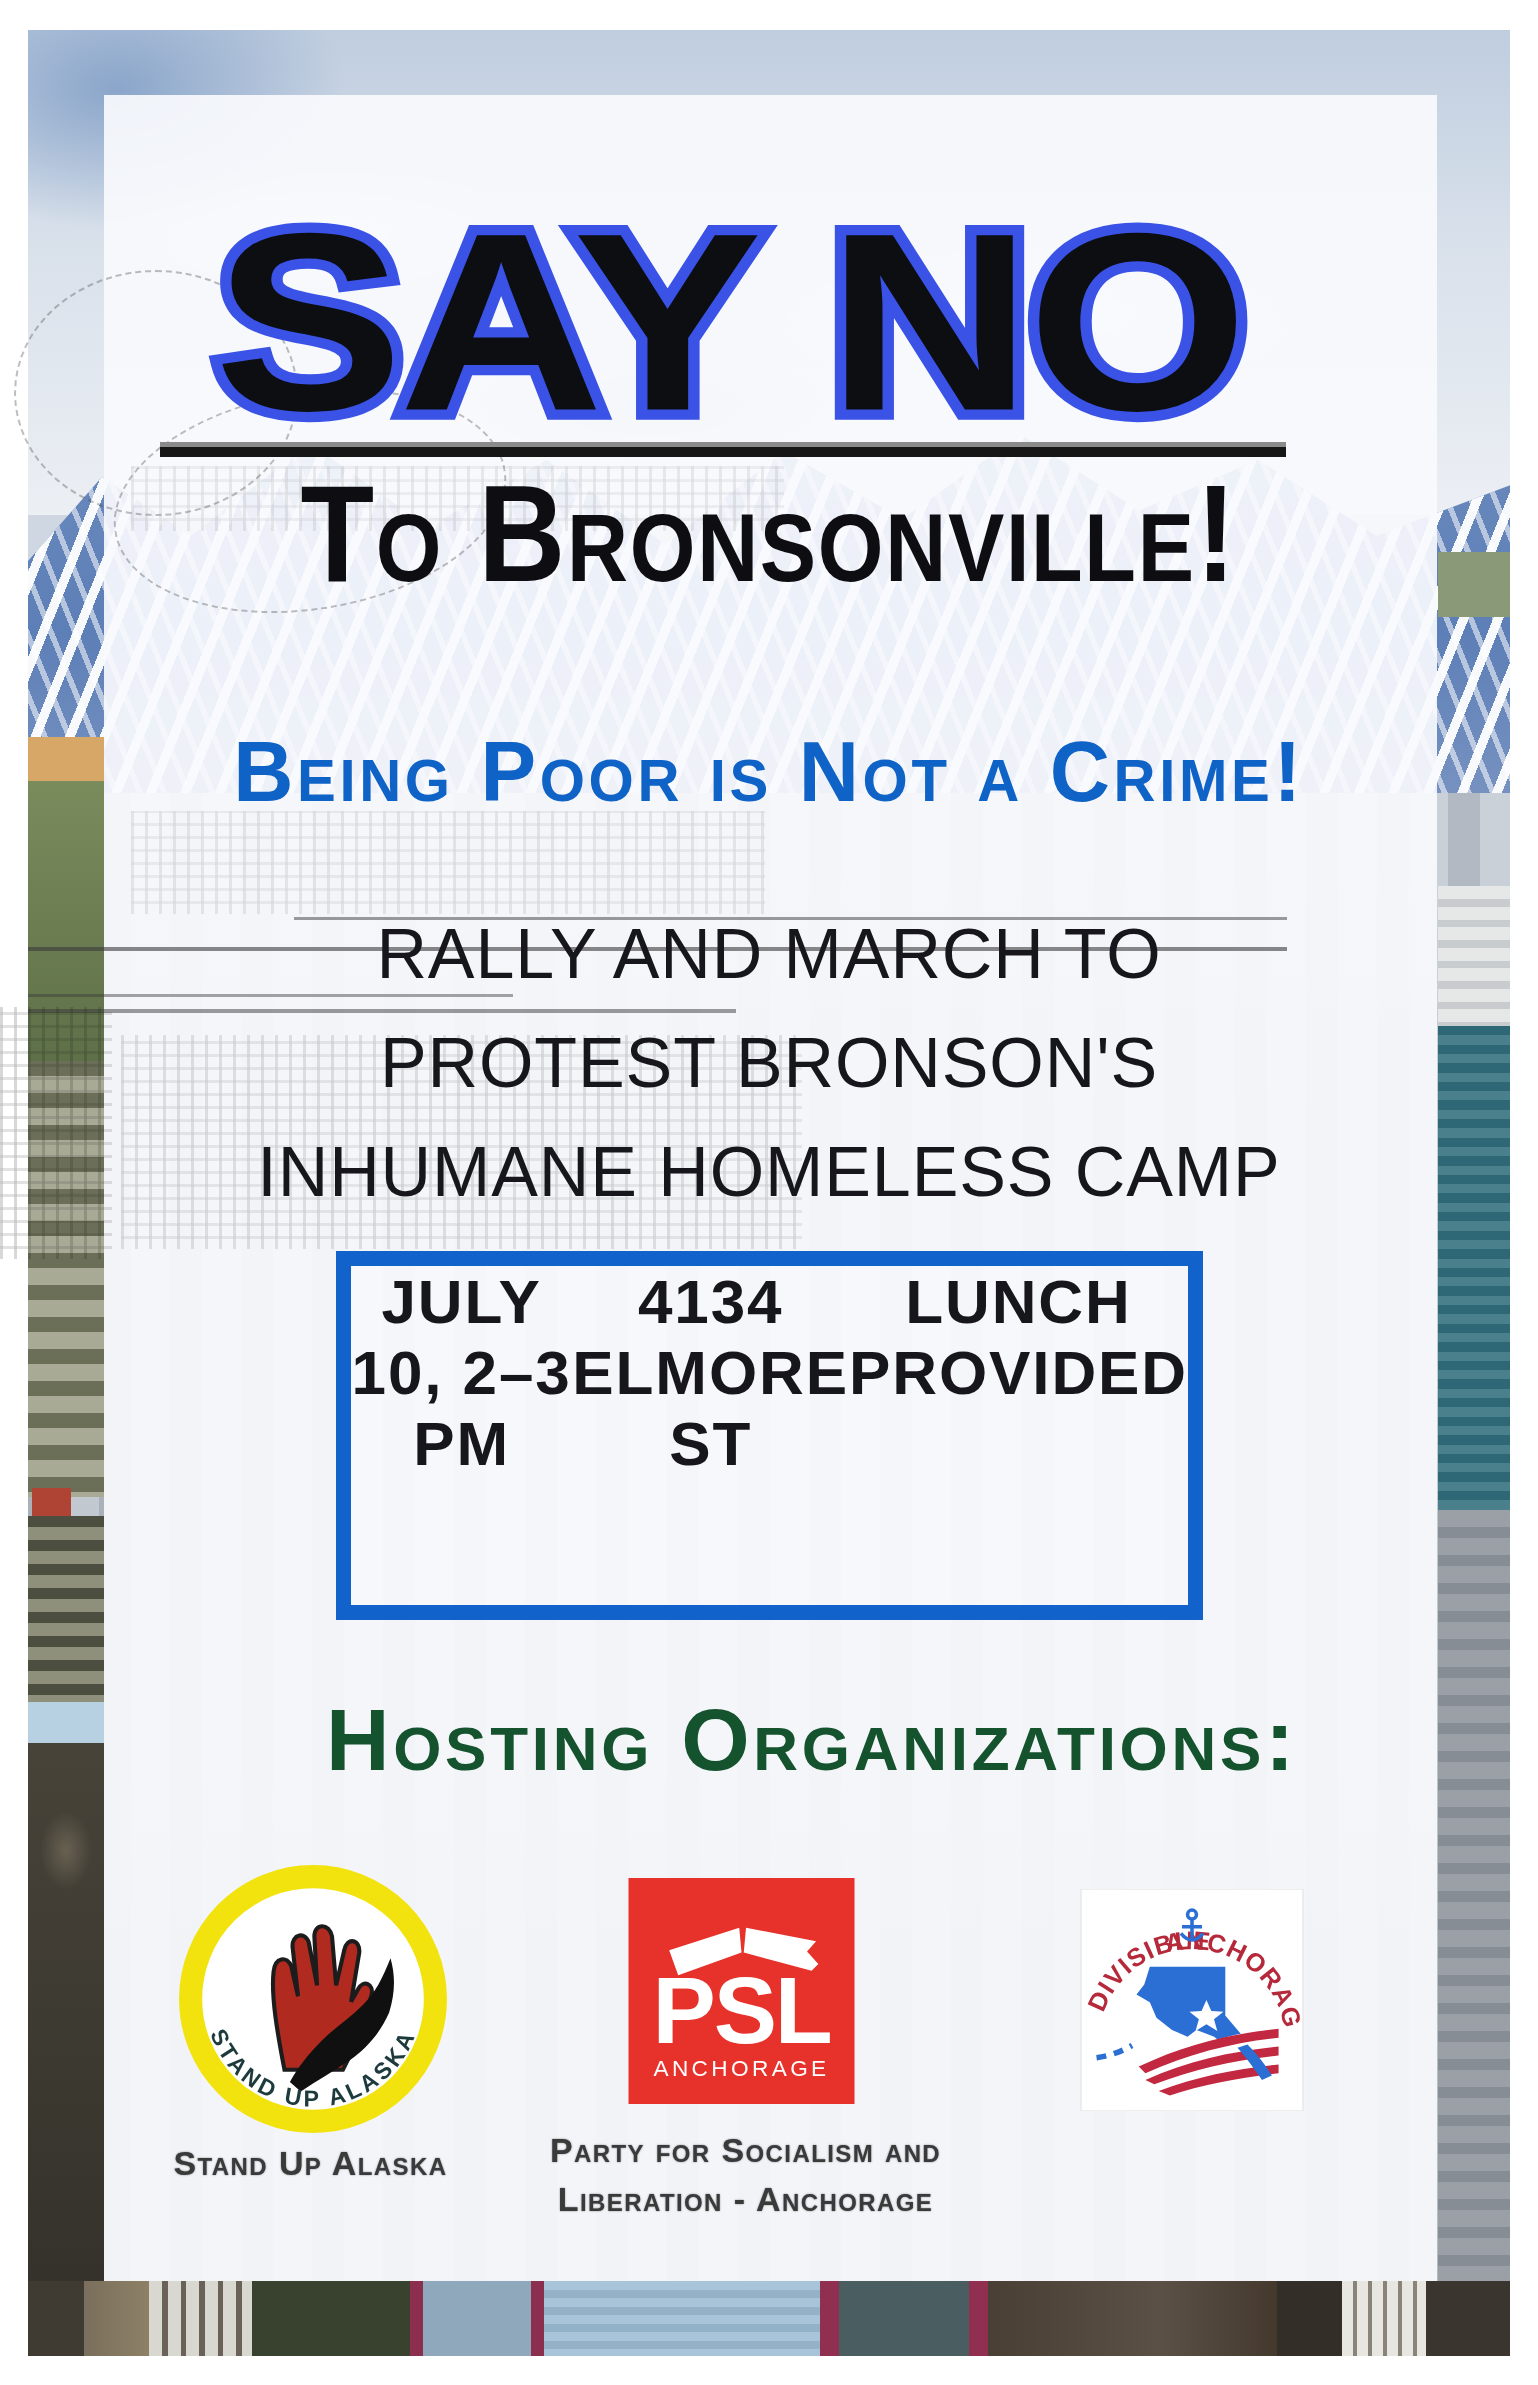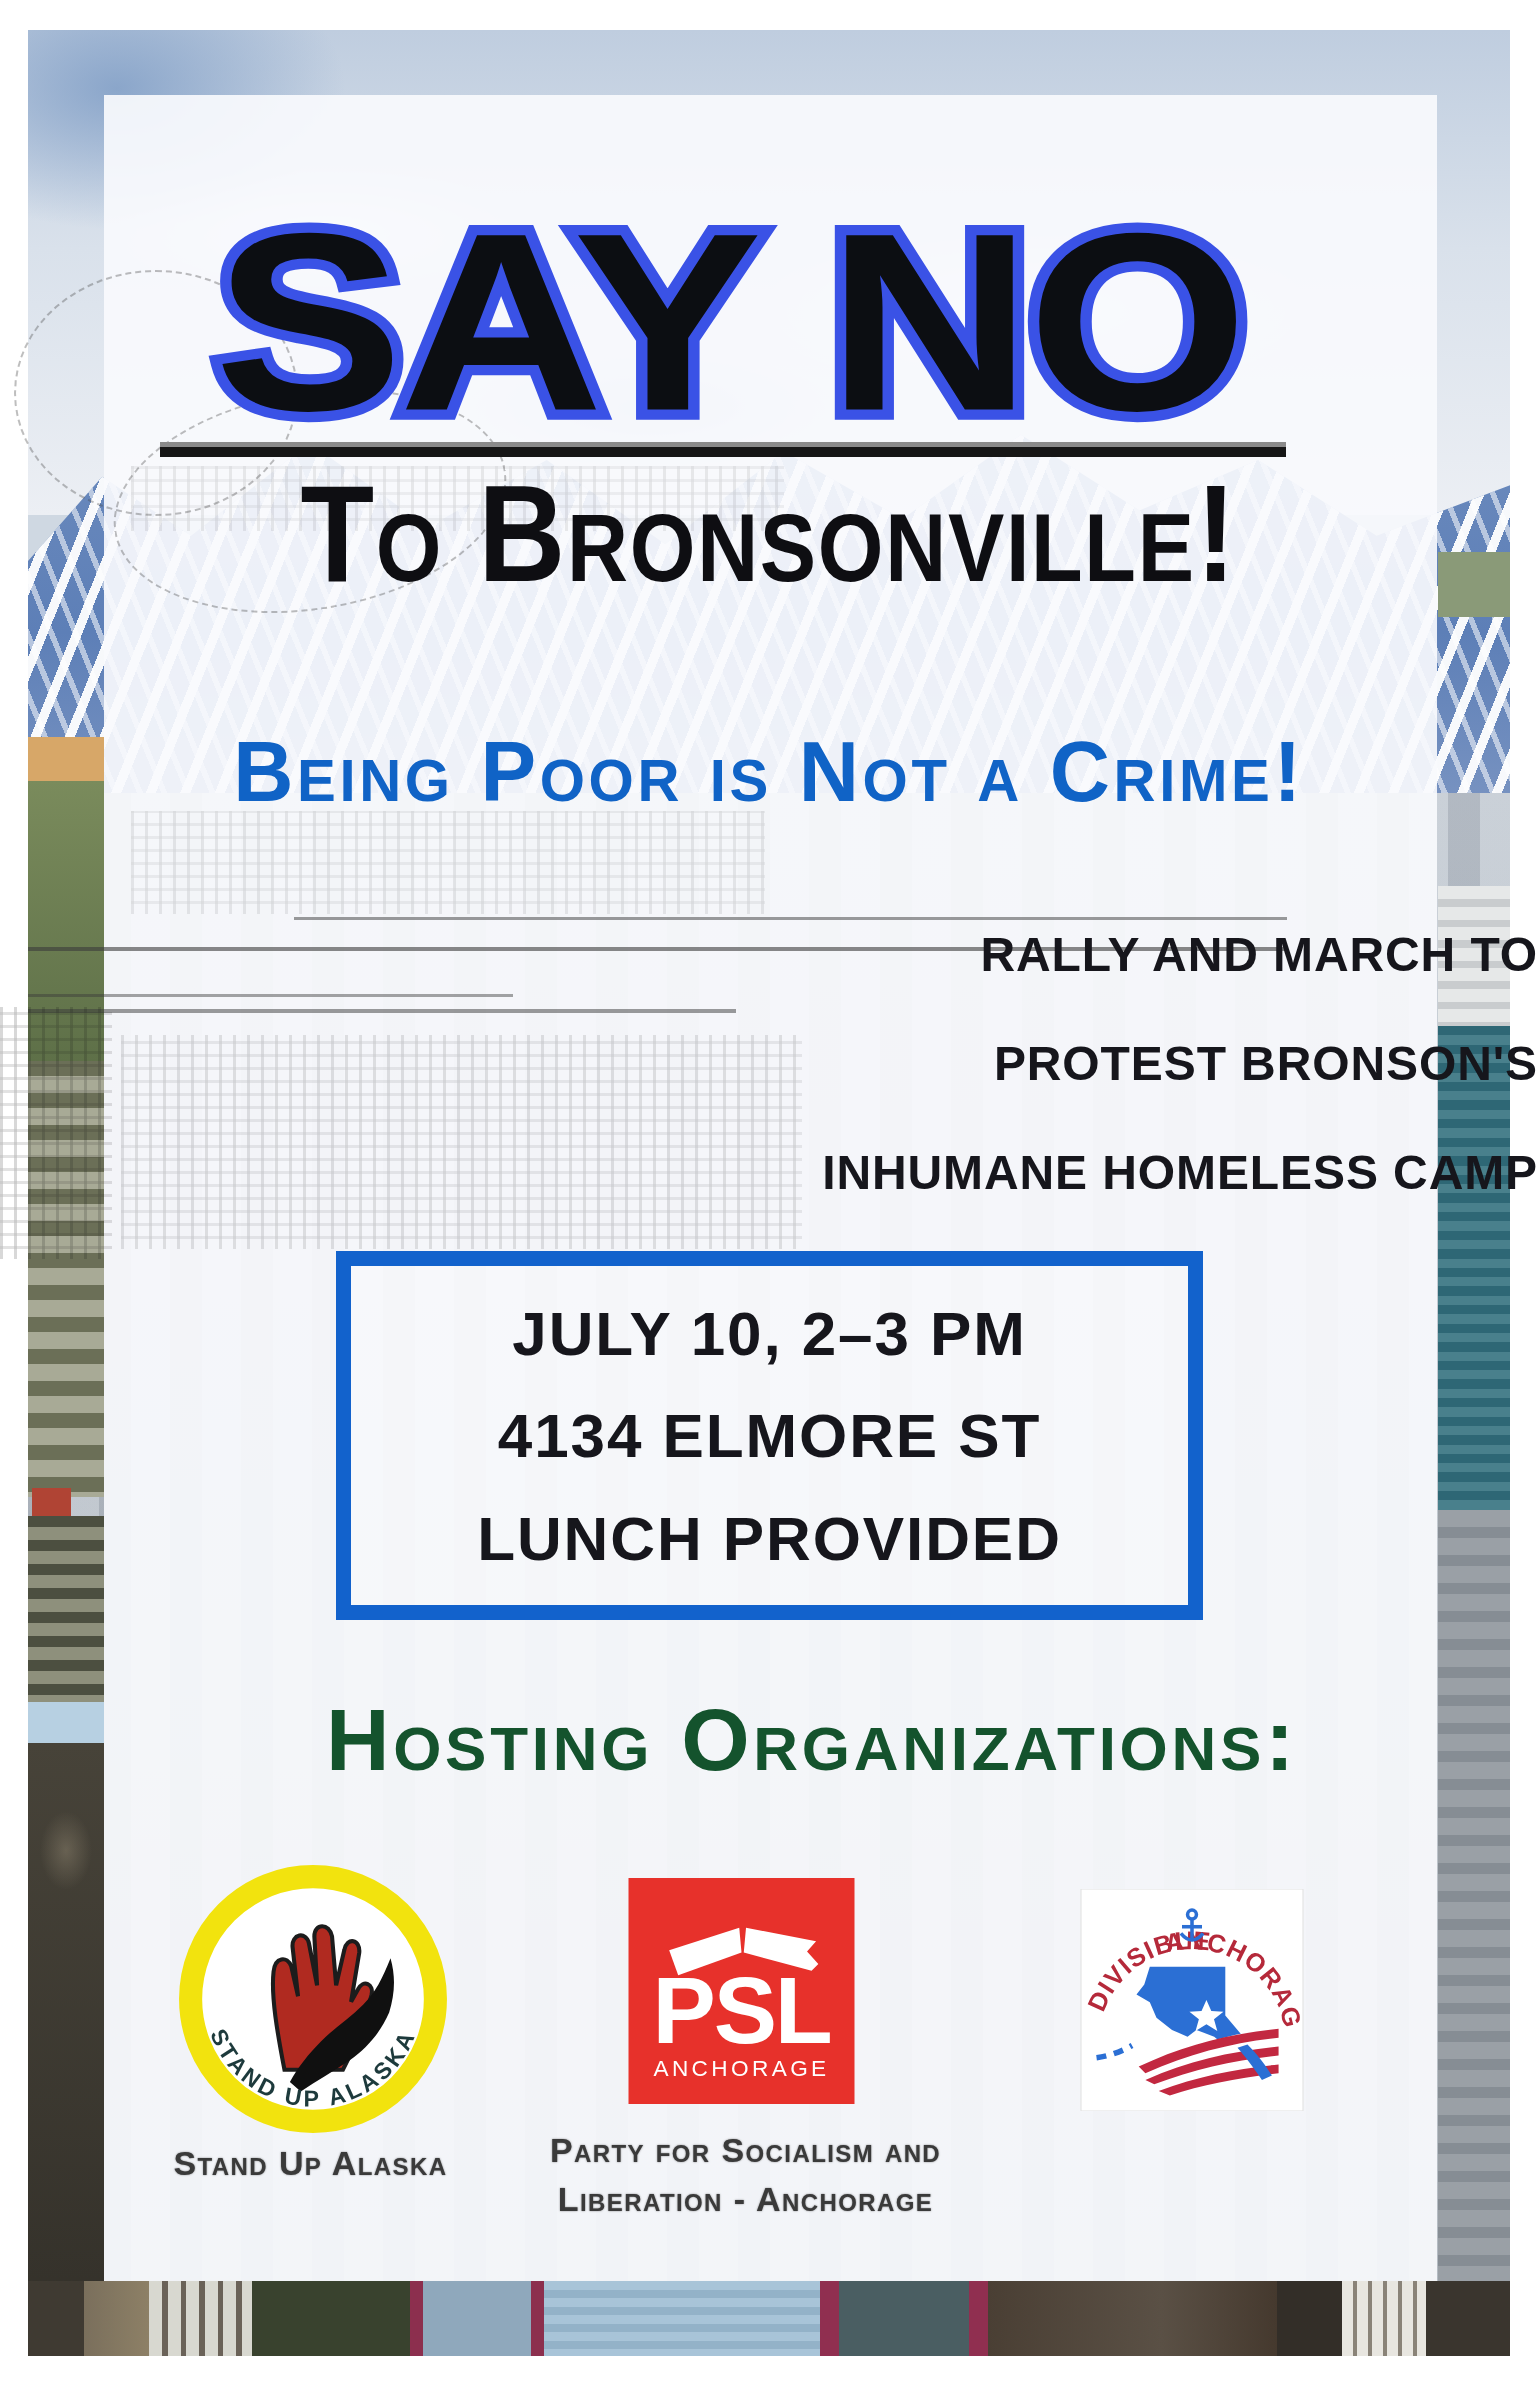--- a/index.html
+++ b/index.html
@@ -92,25 +92,25 @@
     font-family:"Liberation Sans",sans-serif;font-weight:700;font-size:272px;
     fill:#0c0e12;stroke:#3a52e6;stroke-width:22px;paint-order:stroke;letter-spacing:-4px;
   }
   .divider{position:absolute;left:160px;top:442px;width:1126px;height:15px;
     background:linear-gradient(180deg,#8a8a8a 0 4.7px,#161616 4.7px 100%);}
   .subtitle{top:455px;font-size:137px;font-weight:700;font-variant:small-caps;
     letter-spacing:1.9px;color:#0e0e12;transform:scaleX(.88);}
   .tagline{top:722px;font-size:86px;font-weight:700;font-variant:small-caps;
     letter-spacing:3.7px;color:#1063c6;transform:scaleX(.97);}
   .body-block{top:900px;}
-  .body-line{height:109px;line-height:109px;font-size:48px;font-weight:700;letter-spacing:0.9px;text-align:right;}
+  .body-line{height:109px;line-height:109px;font-size:70px;font-weight:400;letter-spacing:0.9px;}
   .event-box{
     position:absolute;left:336px;top:1251px;width:867px;height:369px;
     border:15px solid #1262cc;box-sizing:border-box;background:rgba(255,255,255,.22);
-    display:flex;flex-direction:column;justify-content:space-evenly;text-align:center;
+    display:flex;flex-direction:row;justify-content:space-evenly;text-align:center;
   }
   .event-line{font-size:62px;font-weight:700;letter-spacing:1.9px;color:#16161c;}
   .hosting{top:1689px;font-size:88px;font-weight:700;font-variant:small-caps;letter-spacing:3.7px;color:#14532d;padding-left:43px;}
   
   .logo{position:absolute;}
   #logo-standup{left:177px;top:1863px;}
   #logo-psl{left:627px;top:1878px;}
   #logo-indivisible{left:1079px;top:1889px;}
   .arc-label{font-family:"Liberation Sans",sans-serif;font-weight:700;}
   

